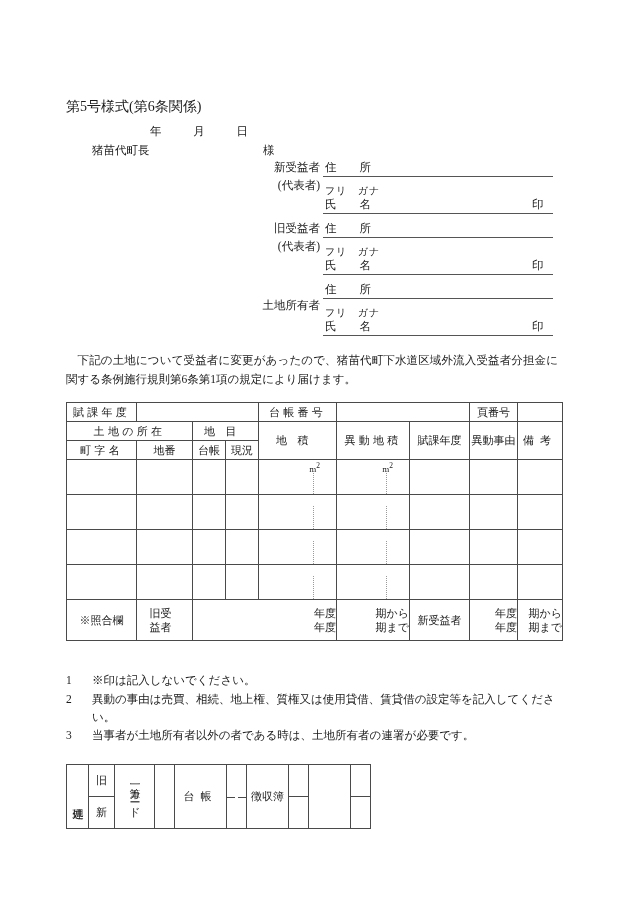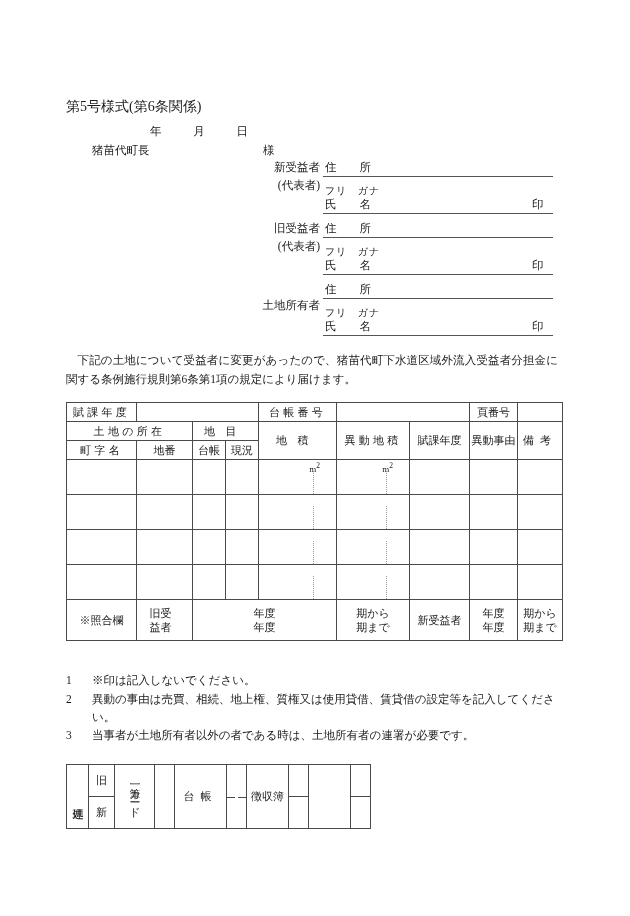--- a/index.html
+++ b/index.html
@@ -126,21 +126,21 @@
     text-align: center;
   }
   .msq .dots {
     position: absolute;
     right: 22px;
     top: 11px;
     bottom: 0;
     border-left: 1px dotted #9a9a9a;
   }
 
-  .twoline { line-height: 1.28; }
+  .twoline { line-height: 1.28; text-align: right; }
 
   
   #notes {
     position: absolute;
     left: 66px; top: 672px;
     width: 500px;
     font-size: 11.5px;
     line-height: 1.55;
   }
   .note {

